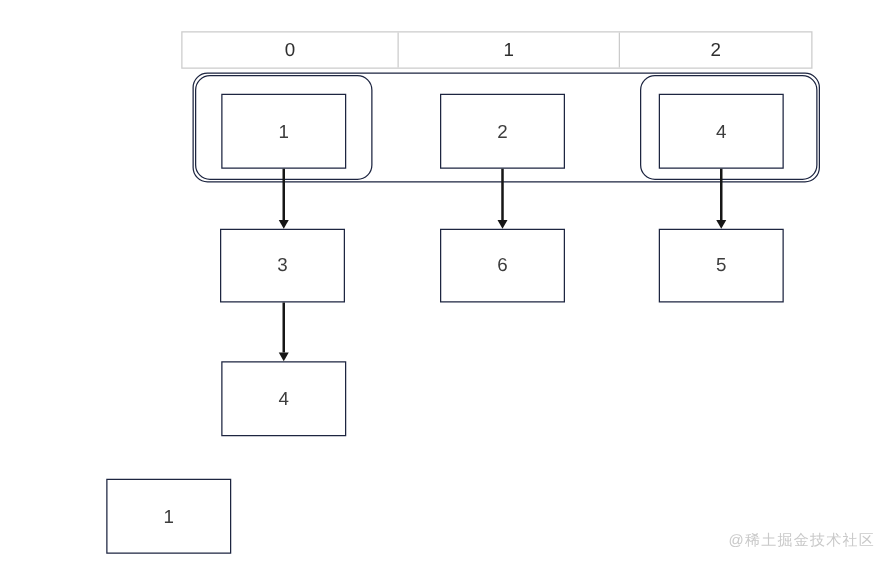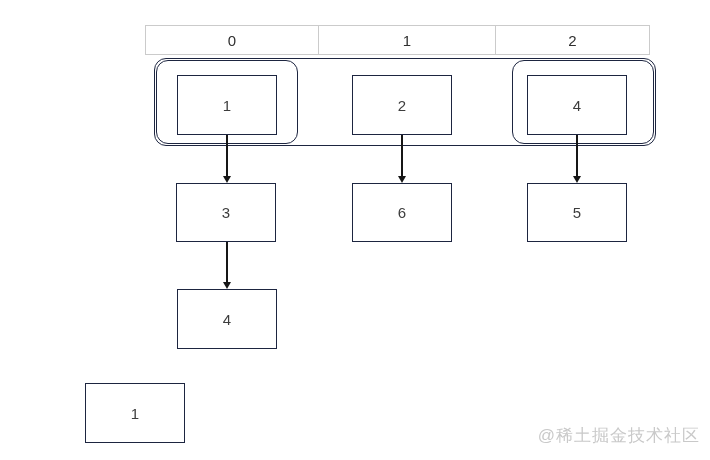--- a/index.html
+++ b/index.html
@@ -45,21 +45,21 @@
   
   .astem { position: absolute; width: 1.6px; background: #161616; }
   .ahead {
     position: absolute; width: 0; height: 0;
     border-left: 4.5px solid transparent; border-right: 4.5px solid transparent;
     border-top: 7.5px solid #161616;
   }
 
   .watermark {
     position: absolute; right: 10px; top: 424px;
-    font-size: 17px; color: #c9c9c9; letter-spacing: 1px;
+    font-size: 12px; color: #c9c9c9; letter-spacing: 1px;
   }
 </style>
 </head>
 <body>
 
 <div class="header-row">
   <div class="hcell c0">0</div>
   <div class="hcell c1">1</div>
   <div class="hcell c2">2</div>
 </div>

